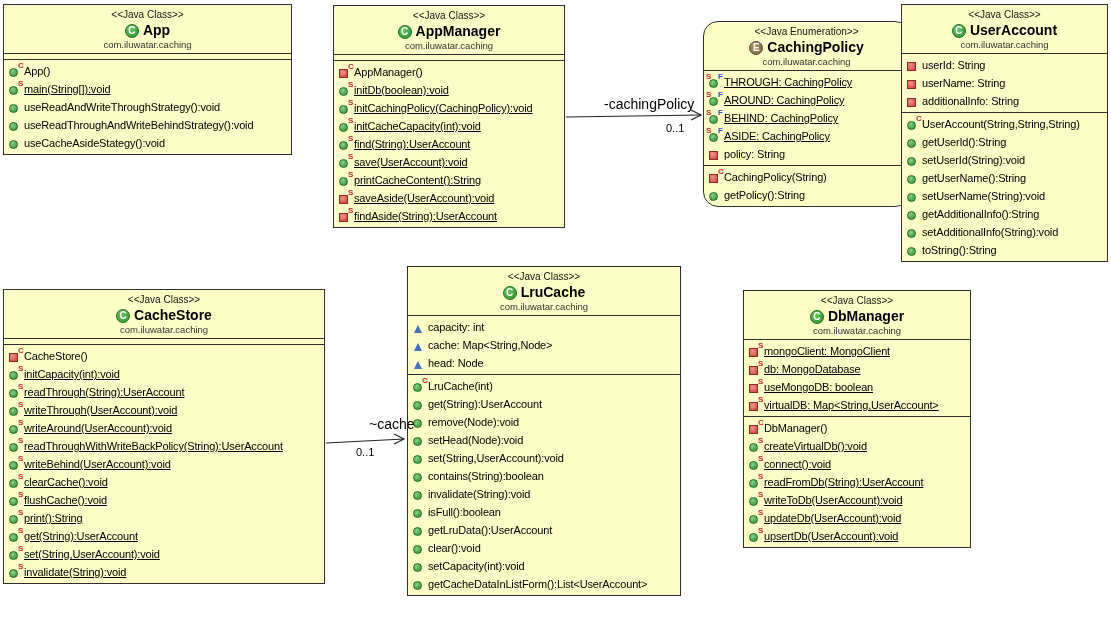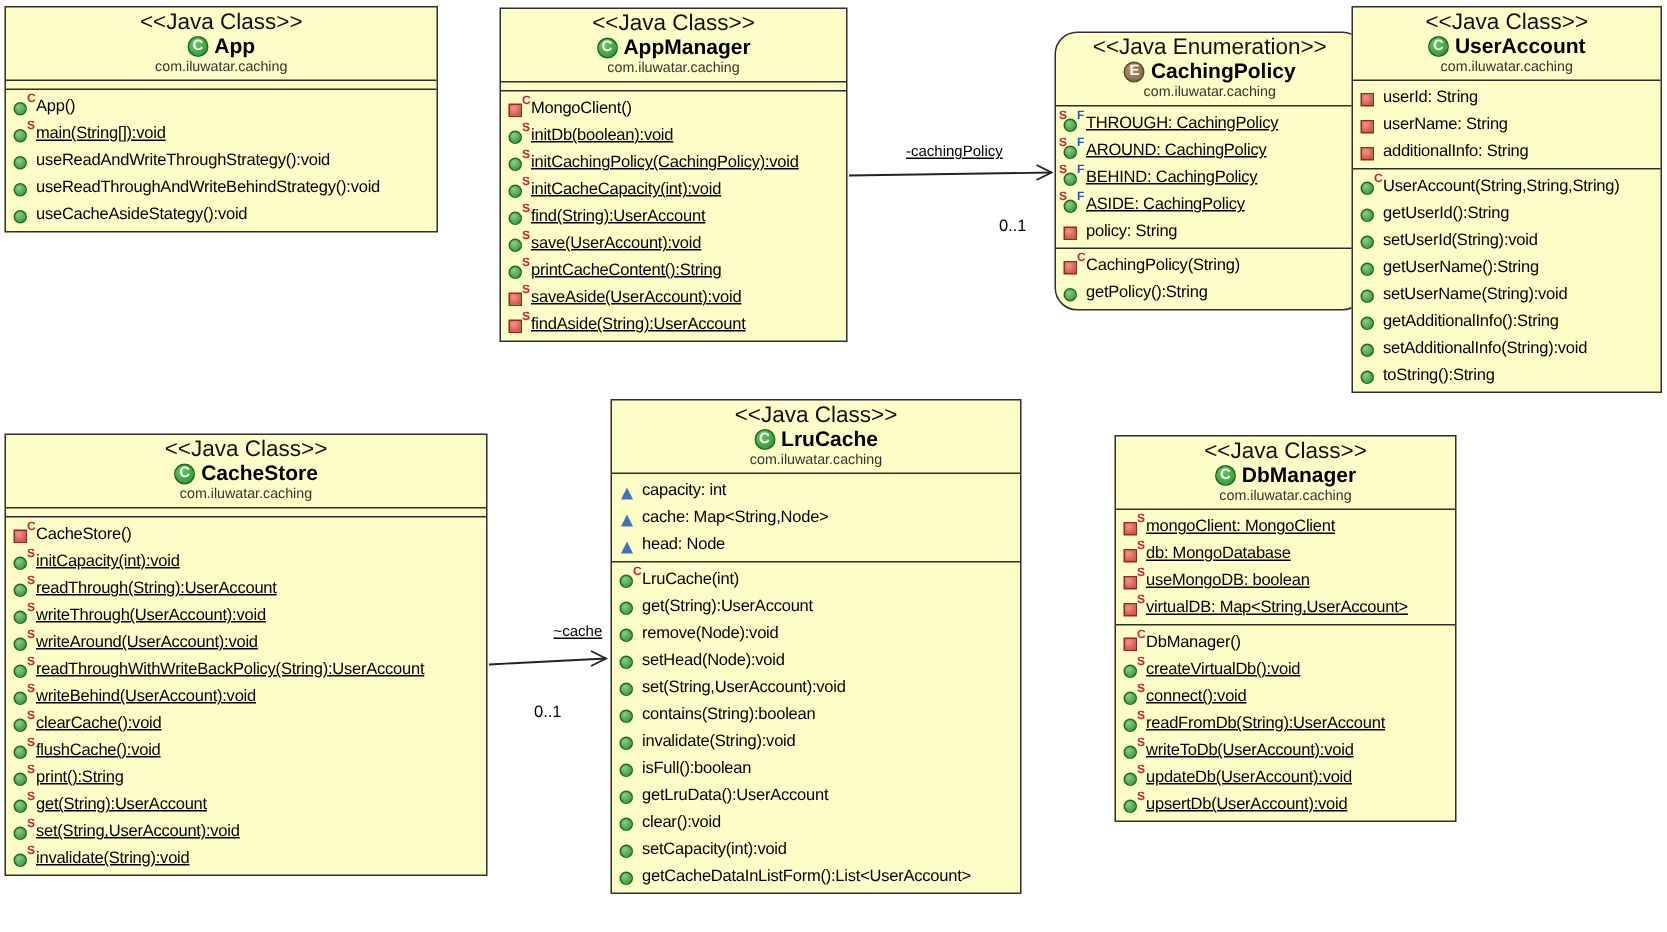--- a/index.html
+++ b/index.html
@@ -2,21 +2,21 @@
 <html><head>
 <meta charset="utf-8">
 <style>
   html,body{margin:0;padding:0;background:#ffffff;}
   body{width:1111px;height:621px;position:relative;overflow:hidden;
        font-family:"Liberation Sans",sans-serif;}
   .canvas{position:absolute;left:0;top:0;width:1111px;height:621px;}
 
   .uml-box{position:absolute;background:#fdfdc8;border:1px solid #2f2f2f;box-sizing:border-box;}
   .hd{text-align:center;padding:3px 2px 2px 2px;}
-  .stereo{font-size:15px;color:#111;line-height:14px;}
+  .stereo{font-size:10px;color:#111;line-height:14px;}
   .cname-line{display:flex;align-items:center;justify-content:center;gap:4px;line-height:17px;height:17px;}
   .cicon{width:14px;height:14px;border-radius:50%;color:#fff;font-weight:bold;font-size:10px;
          display:inline-flex;align-items:center;justify-content:center;box-sizing:border-box;}
   .cicon.class-glyph{background:radial-gradient(circle at 35% 30%,#63c763,#2e8f2e);border:1px solid #1d6b1d;}
   .cicon.enum-glyph{background:radial-gradient(circle at 35% 30%,#b09468,#7d6340);border:1px solid #5d4a2e;}
   .cname{font-size:14px;font-weight:bold;color:#000;}
   .pkg{font-size:9.5px;color:#333;line-height:12px;}
 
   .compartment{border-top:1px solid #2f2f2f;padding:2px 0;}
   .compartment.empty{min-height:5px;padding:0;}
@@ -32,22 +32,22 @@
         border-left:4.5px solid transparent;border-right:4.5px solid transparent;
         border-bottom:8px solid #4272b8;}
   .sup{position:absolute;top:-3px;font-size:8px;font-weight:bold;font-style:normal;line-height:8px;}
   .sup.right{left:10px;}
   .sup.left{left:-2px;}
   .sup-S,.sup-C{color:#cc2233;}
   .sup-F{color:#2952cc;}
   .mtext{font-size:11px;color:#000;letter-spacing:-0.15px;}
   .mtext.static{text-decoration:underline;}
 
-  .assoc-label{position:absolute;font-size:10px;color:#000;text-decoration:underline;}
-  .assoc-mult{position:absolute;font-size:11px;color:#000;margin-top:23px;}
+  .assoc-label{position:absolute;font-size:14px;color:#000;}
+  .assoc-mult{position:absolute;font-size:11px;color:#000;}
   svg.arrows{position:absolute;left:0;top:0;pointer-events:none;}
 
   #box-app{left:3px;top:4px;width:289px;}
   #box-appmanager{left:333px;top:5px;width:232px;}
   #box-cachingpolicy{left:703px;top:21px;width:207px;border-radius:15px;}
   #box-useraccount{left:901px;top:4px;width:207px;}
   #box-cachestore{left:3px;top:289px;width:322px;}
   #box-lrucache{left:407px;top:266px;width:274px;}
   #box-dbmanager{left:743px;top:290px;width:228px;}
 
@@ -116,21 +116,21 @@
       </div>
       <div class="pkg">com.iluwatar.caching</div>
     </div>
     <div class="compartment empty"></div>
     <div class="compartment">
         <div class="mrow">
           <span class="micon">
             <i class="shape square"></i>
             <b class="sup sup-C right">C</b>
           </span>
-          <span class="mtext">MongoClient()</span>
+          <span class="mtext">AppManager()</span>
         </div>
         <div class="mrow">
           <span class="micon">
             <i class="shape circle"></i>
             <b class="sup sup-S right">S</b>
           </span>
           <span class="mtext static">initDb(boolean):void</span>
         </div>
         <div class="mrow">
           <span class="micon">

